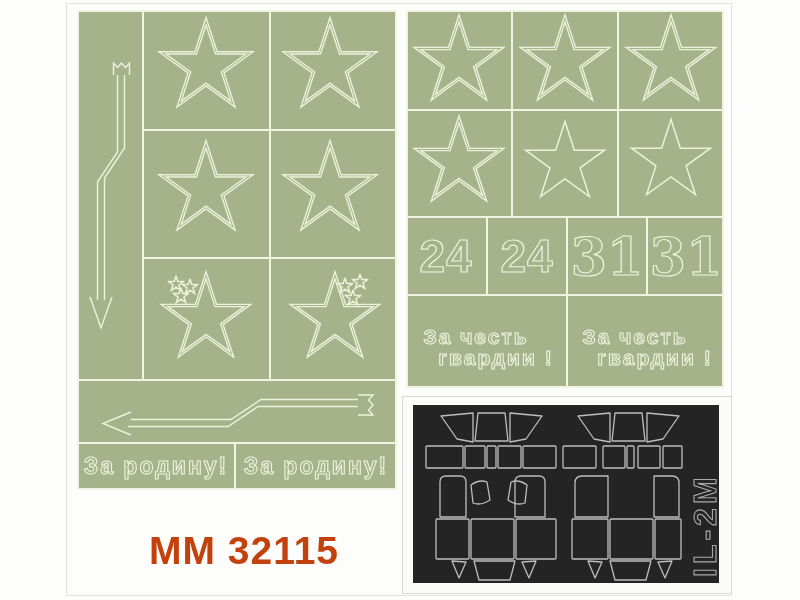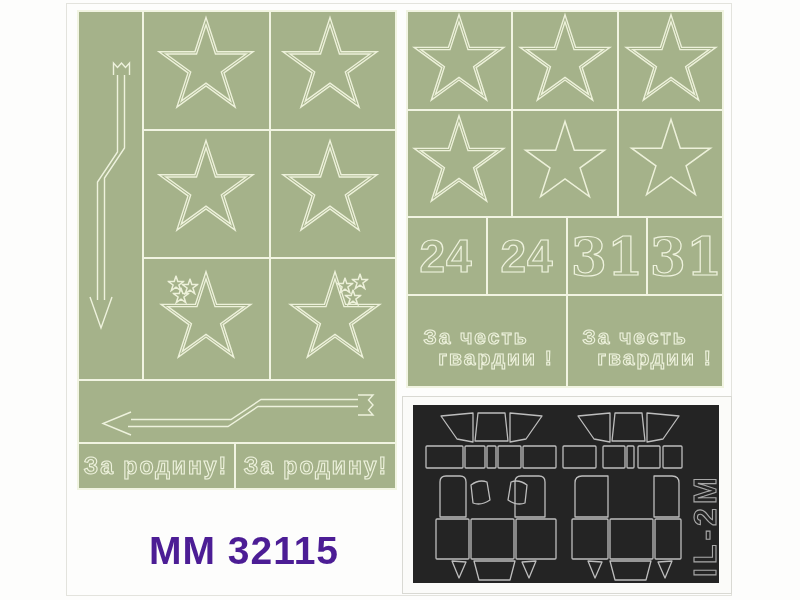--- a/index.html
+++ b/index.html
@@ -8,21 +8,21 @@
   .frame{position:absolute;left:66px;top:3px;width:664px;height:591px;
          border:1px solid #e3e3dd;pointer-events:none;}
   .sheet{position:absolute;}
   .sheet-left{left:77px;top:10px;}
   .sheet-right{left:406px;top:10px;}
   .black-backing{position:absolute;left:402px;top:396px;width:330px;height:198px;
                  background:#fbfbf9;border:1px solid #d9d9d3;box-sizing:border-box;}
   .sheet-black{position:absolute;left:413px;top:405px;}
   .code{position:absolute;left:128px;top:529px;width:232px;height:46px;
         font-size:39px;font-weight:700;letter-spacing:1px;text-align:center;
-        color:#4c1d95;font-family:"Liberation Sans",sans-serif;}
+        color:#c2410c;font-family:"Liberation Sans",sans-serif;}
   svg text{font-family:"Liberation Sans",sans-serif;}
   .serif-num{font-family:"DejaVu Serif","Liberation Serif",serif;}
 </style>
 </head>
 <body>
 
 <div class="canvas">
 
   <svg width="0" height="0" style="position:absolute" aria-hidden="true">
     <defs>

